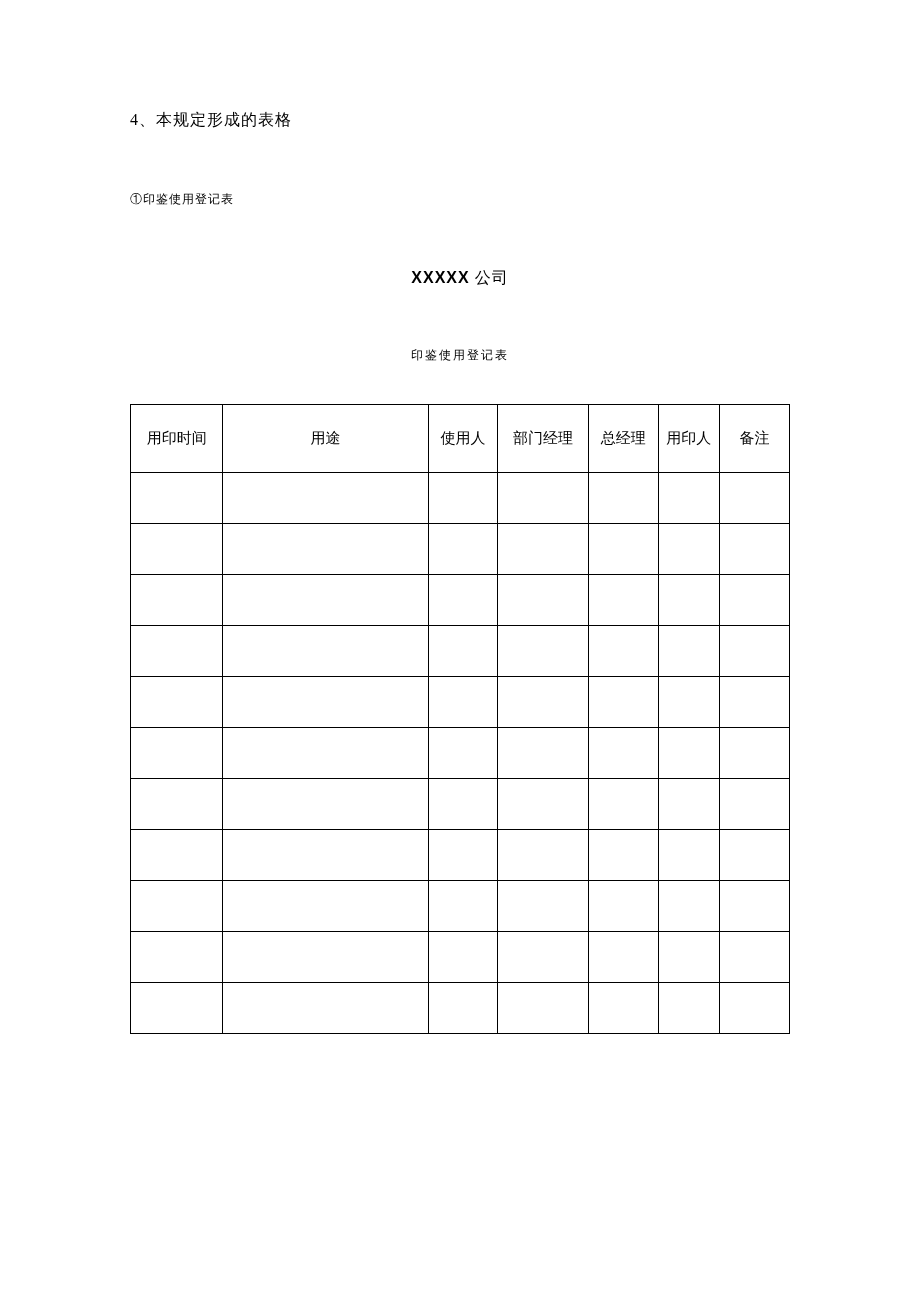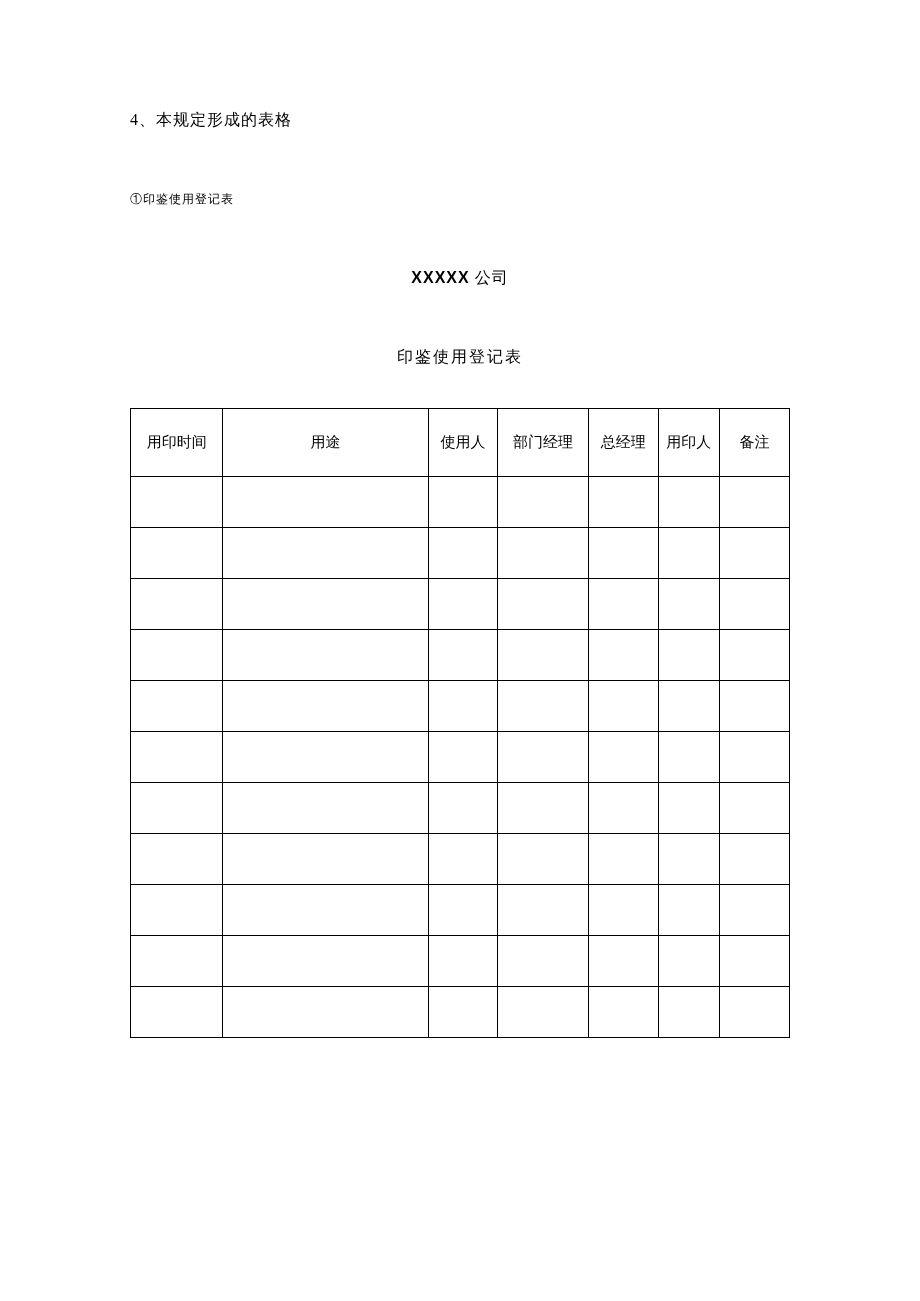--- a/index.html
+++ b/index.html
@@ -30,21 +30,21 @@
       font-size: 16px;
       margin-bottom: 58px;
       letter-spacing: 1px;
     }
     .company-name .bold {
       font-family: Arial, sans-serif;
       font-weight: bold;
     }
     .table-title {
       text-align: center;
-      font-size: 16px;
+      font-size: 12px;
       margin-bottom: 40px;
       letter-spacing: 2px;
     }
     table {
       border-collapse: collapse;
       width: 100%;
       table-layout: fixed;
     }
     th, td {
       border: 1px solid #000;

